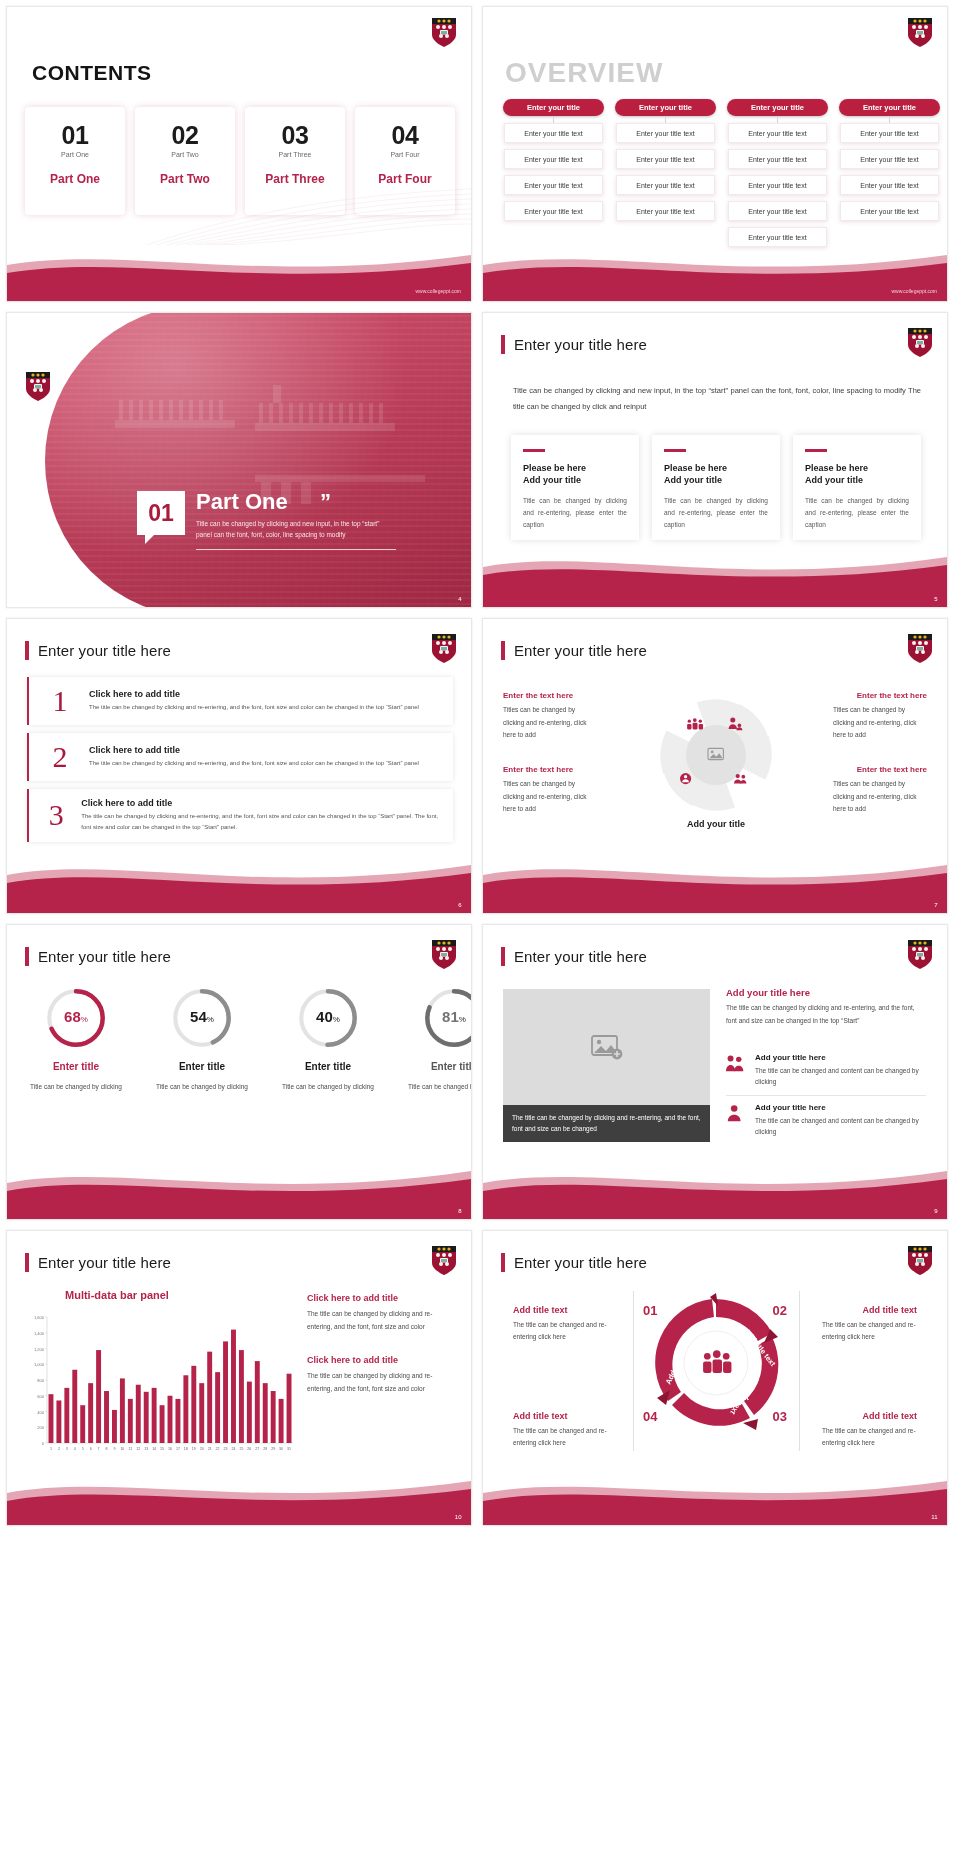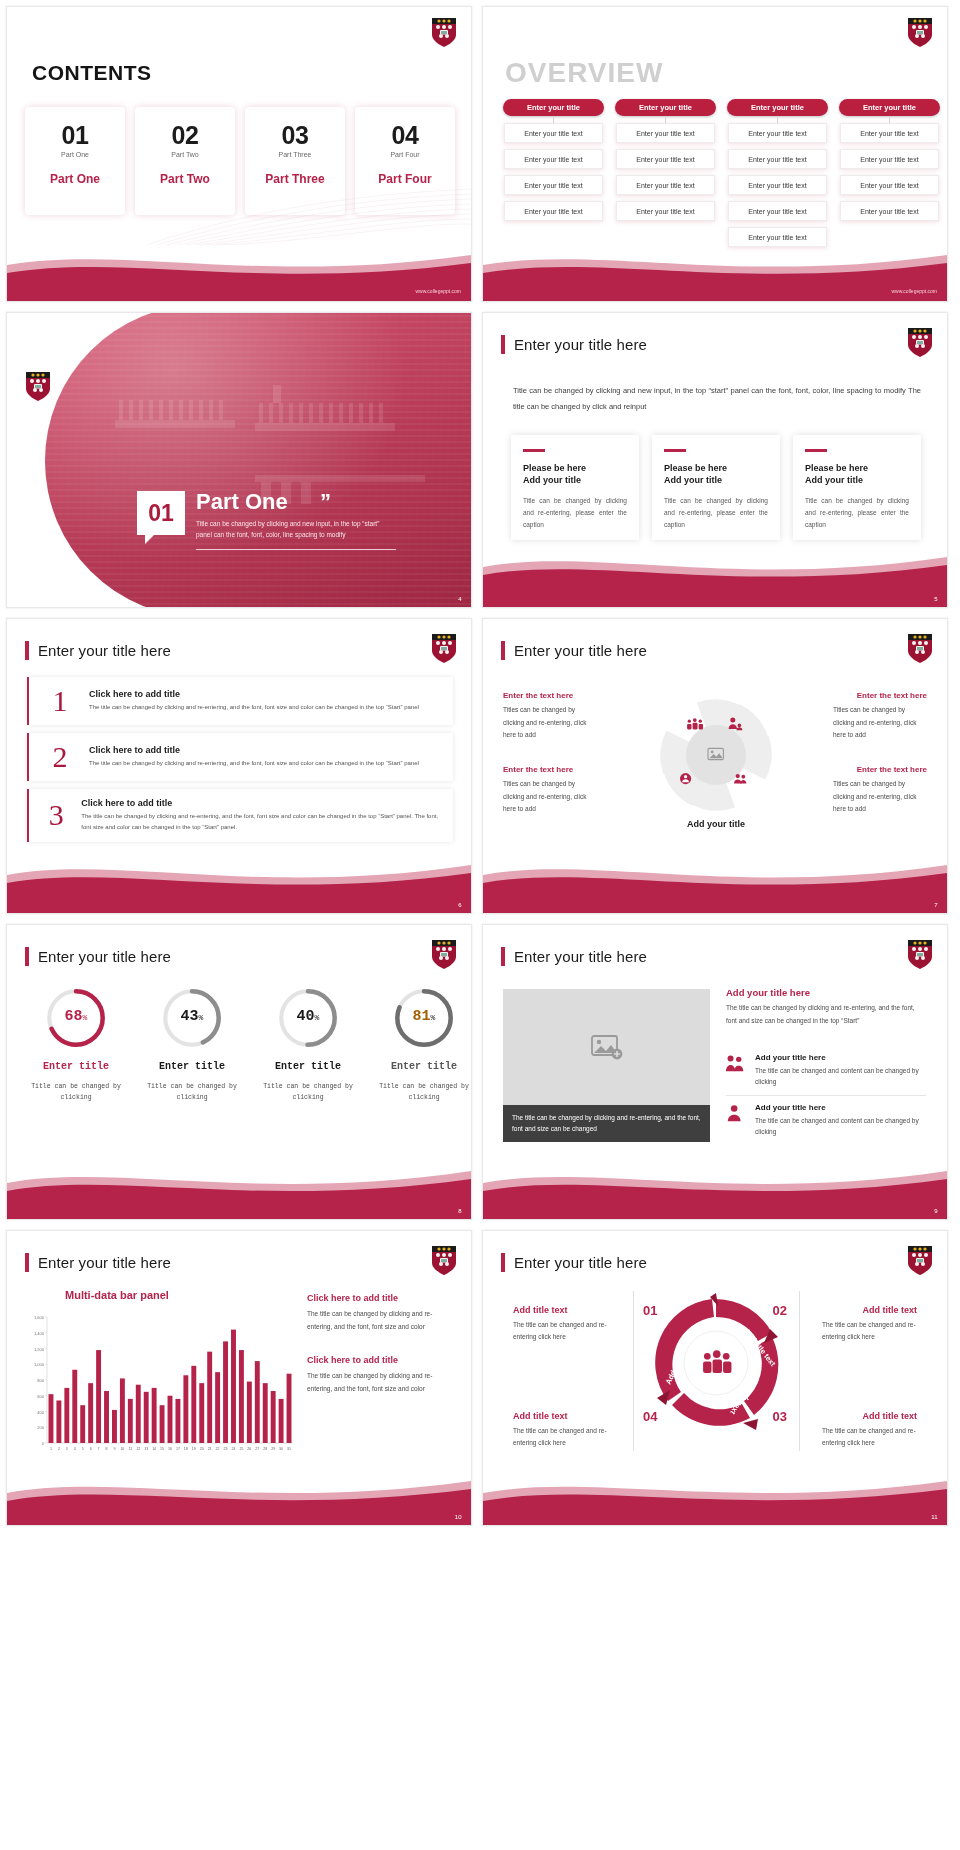--- a/index.html
+++ b/index.html
@@ -120,21 +120,21 @@
   .s6-t { font-size:9px; font-weight:bold; color:#1b1b1b; }
   .s6-d { font-size:6px; color:#555; line-height:1.8; margin-top:3px; }
 
   
   .s7-l { position:absolute; font-size:8px; font-weight:bold; color:#b5234a; }
   .s7-b { position:absolute; font-size:6.5px; color:#4a4a4a; line-height:1.95; width:94px; }
   .s7-wrap { position:absolute; left:173px; top:76px; width:120px; height:120px; }
   .s7-center-label { position:absolute; left:173px; top:200px; width:120px; text-align:center; font-size:9px; font-weight:bold; color:#1b1b1b; }
 
   
-  .s8-items { position:absolute; left:14px; top:62px; display:flex; gap:6px;font-family:Liberation Mono, monospace; }
+  .s8-items { position:absolute; left:14px; top:62px; display:flex; gap:16px; }
   .s8-it { width:110px; display:flex; flex-direction:column; align-items:center; }
   .s8-ring { width:62px; height:62px; position:relative; }
   .s8-pct { position:absolute; inset:0; display:flex; align-items:baseline; justify-content:center; padding-top:21px; }
   .s8-pct b { font-size:15px; font-weight:bold; }
   .s8-pct i { font-size:8px; font-style:normal; }
   .s8-ti { font-size:10px; font-weight:bold; margin-top:12px; }
   .s8-tx { font-size:6.5px; color:#4a4a4a; margin-top:9px; text-align:center; line-height:1.7; }
 
   
   .s9-img { position:absolute; left:20px; top:64px; width:207px; height:116px; background:#dcdcdc; display:flex; align-items:center; justify-content:center;}
@@ -623,21 +623,21 @@
         <div class="s8-ti" style="color:#b5234a">Enter title</div>
         <div class="s8-tx">Title can be changed by clicking</div>
       </div>
       <div class="s8-it">
         <div class="s8-ring">
           <svg viewBox="0 0 36 36">
               <circle cx="18" cy="18" r="15.5" fill="none" stroke="#e3e3e3" stroke-width="2.4"></circle>
             <circle cx="18" cy="18" r="15.5" fill="none" stroke="#8d8d8d" stroke-width="2.6" stroke-linecap="round" stroke-dasharray="41.9 121.7" transform="rotate(-90 18 18)"></circle>
             </svg>
           <div class="s8-pct">
-            <b style="color:#1b1b1b">43</b>
+            <b style="color:#1b1b1b">54</b>
             <i style="color:#1b1b1b">%</i>
           </div>
         </div>
         <div class="s8-ti" style="color:#1b1b1b">Enter title</div>
         <div class="s8-tx">Title can be changed by clicking</div>
       </div>
       <div class="s8-it">
         <div class="s8-ring">
           <svg viewBox="0 0 36 36">
               <circle cx="18" cy="18" r="15.5" fill="none" stroke="#e3e3e3" stroke-width="2.4"></circle>
@@ -651,21 +651,21 @@
         <div class="s8-ti" style="color:#1b1b1b">Enter title</div>
         <div class="s8-tx">Title can be changed by clicking</div>
       </div>
       <div class="s8-it">
         <div class="s8-ring">
           <svg viewBox="0 0 36 36">
               <circle cx="18" cy="18" r="15.5" fill="none" stroke="#e3e3e3" stroke-width="2.4"></circle>
             <circle cx="18" cy="18" r="15.5" fill="none" stroke="#6e6e6e" stroke-width="2.6" stroke-linecap="round" stroke-dasharray="78.9 84.7" transform="rotate(-90 18 18)"></circle>
             </svg>
           <div class="s8-pct">
-            <b style="color:#a16207">81</b>
+            <b style="color:#737373">81</b>
             <i style="color:#1b1b1b">%</i>
           </div>
         </div>
         <div class="s8-ti" style="color:#555">Enter title</div>
         <div class="s8-tx">Title can be changed by clicking</div>
       </div>
     </div>
     <div class="wave">
       <svg viewBox="0 0 466 62" preserveAspectRatio="none">
         <path d="M0 26 C110 6 250 46 466 14 L466 62 L0 62Z" fill="#e4a6b5"></path>

